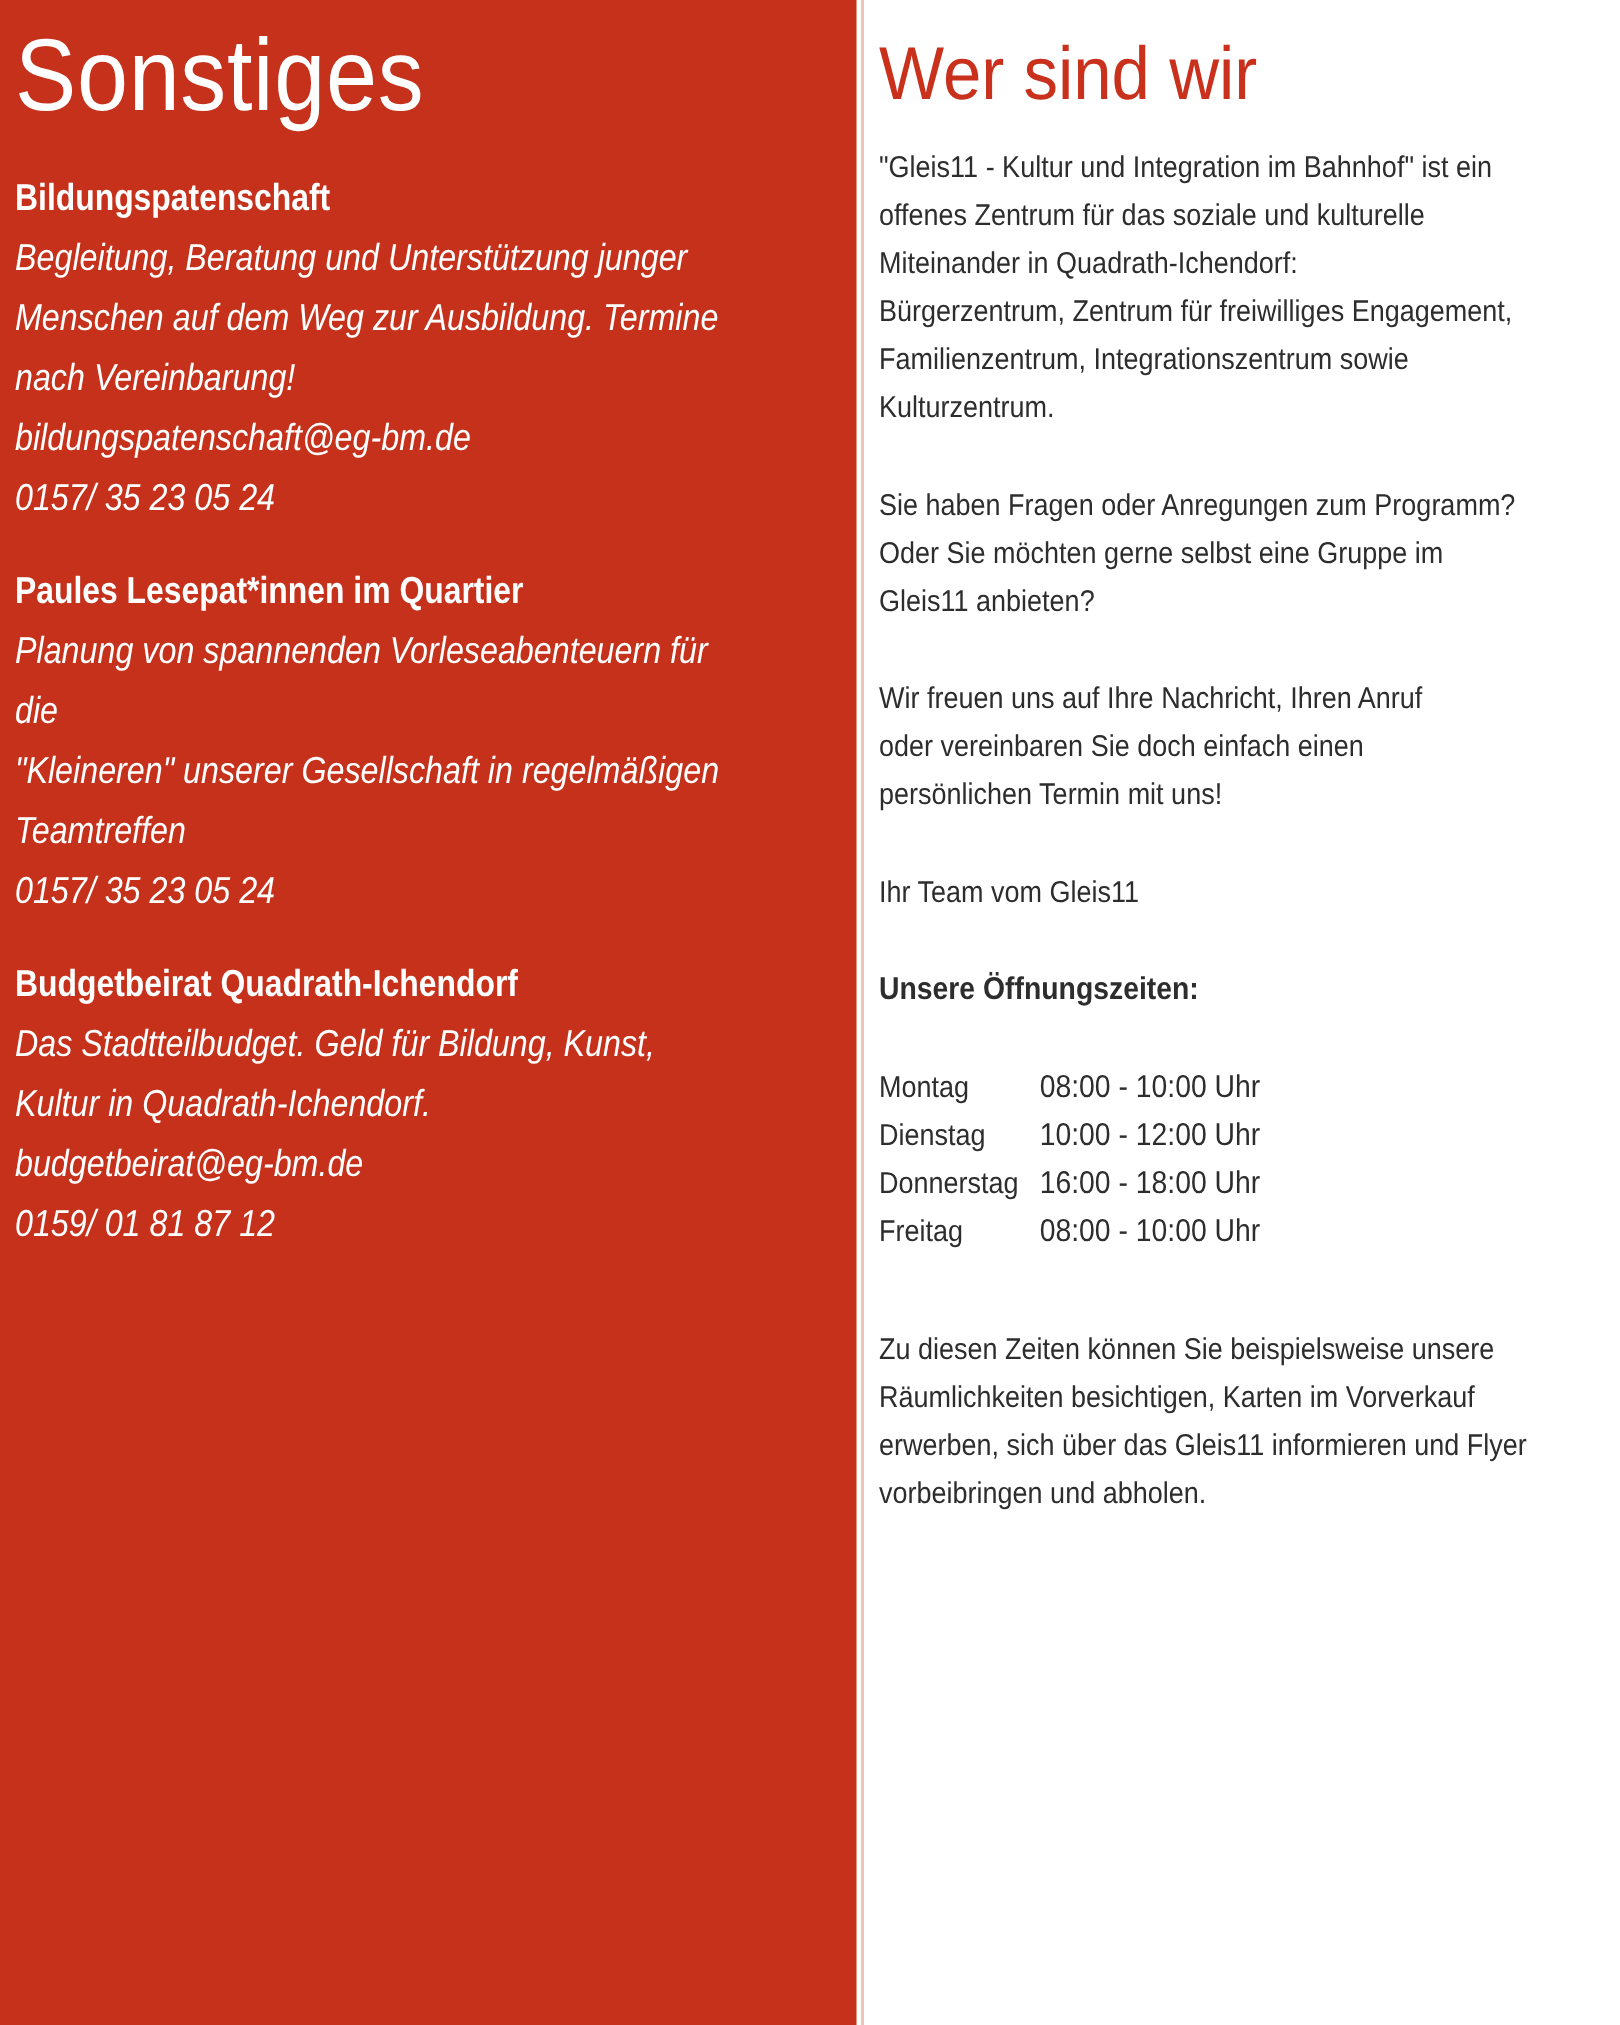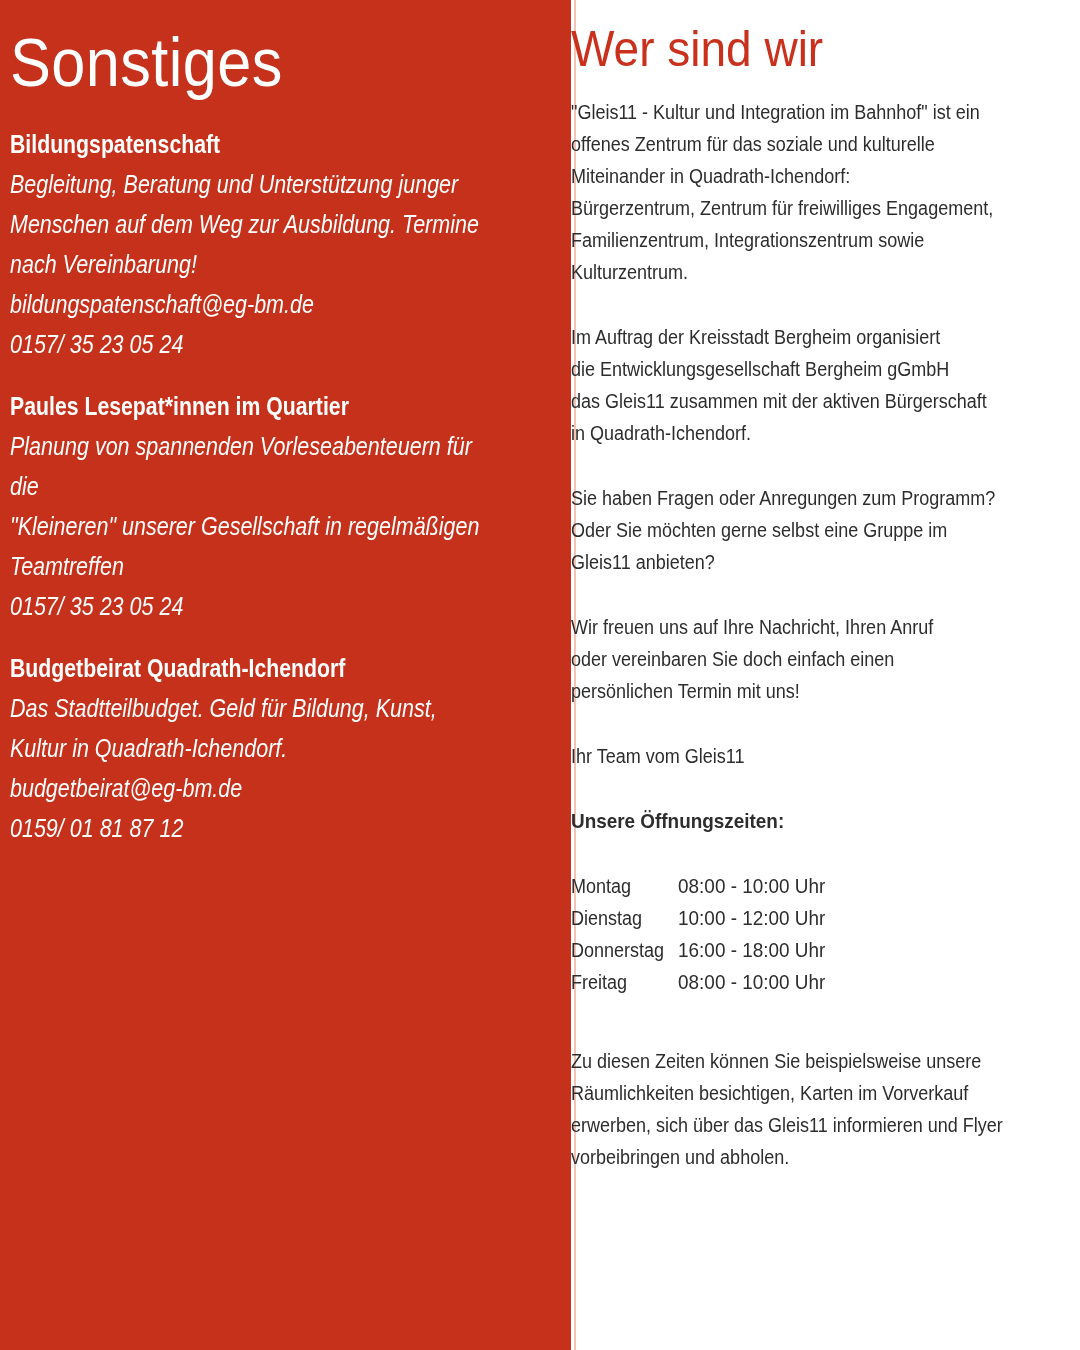--- a/index.html
+++ b/index.html
@@ -17,21 +17,21 @@
   }
   
   .left-col {
     position: absolute;
     left: 0; top: 0;
     width: 571px;
     height: 1350px;
     background: var(--left-bg, #c5311b);
     color: var(--left-text, #ffffff);
     box-sizing: border-box;
-    padding: 24px 18px 0 10px;
+    padding: 12px 18px 0 10px;
   }
   .left-title {
     margin: 0 0 24px 0;
     font-size: 68px;
     font-weight: 500;
     line-height: 76px;
     letter-spacing: 0.5px;
     transform: scaleX(0.90);
     transform-origin: 0 50%;
     white-space: nowrap;
@@ -62,21 +62,21 @@
     width: 2px; height: 1350px;
     background: var(--divider-pink, #f1c5b5);
   }
   
   .right-col {
     position: absolute;
     left: 571px; top: 0;
     width: 509px;
     height: 1350px;
     box-sizing: border-box;
-    padding: 18px 6px 0 0;
+    padding: 18px 6px 0 15px;
     color: var(--right-text, #2d2d2d);
   }
   .right-title {
     margin: 0 0 16px 0;
     font-size: 50px;
     font-weight: 500;
     line-height: 62px;
     color: var(--accent-red, #c9311d);
     transform: scaleX(0.92);
     transform-origin: 0 50%;
@@ -154,26 +154,20 @@
 
     <div class="p">
       <div class="p-line">"Gleis11 - Kultur und Integration im Bahnhof"  ist ein</div>
       <div class="p-line">offenes Zentrum für das soziale und kulturelle</div>
       <div class="p-line">Miteinander in Quadrath-Ichendorf:</div>
       <div class="p-line">Bürgerzentrum, Zentrum für freiwilliges Engagement,</div>
       <div class="p-line">Familienzentrum, Integrationszentrum sowie</div>
       <div class="p-line">Kulturzentrum.</div>
     </div>
 
-    <div class="p">
-      <div class="p-line">Im Auftrag der Kreisstadt Bergheim organisiert</div>
-      <div class="p-line">die Entwicklungsgesellschaft Bergheim gGmbH</div>
-      <div class="p-line">das Gleis11 zusammen mit der aktiven Bürgerschaft</div>
-      <div class="p-line">in Quadrath-Ichendorf.</div>
-    </div>
 
 
     <div class="p">
       <div class="p-line">Sie haben Fragen oder Anregungen zum Programm?</div>
       <div class="p-line">Oder Sie möchten gerne selbst eine Gruppe im</div>
       <div class="p-line">Gleis11 anbieten?</div>
     </div>
 
     <div class="p">
       <div class="p-line">Wir freuen uns auf Ihre Nachricht, Ihren Anruf</div>

